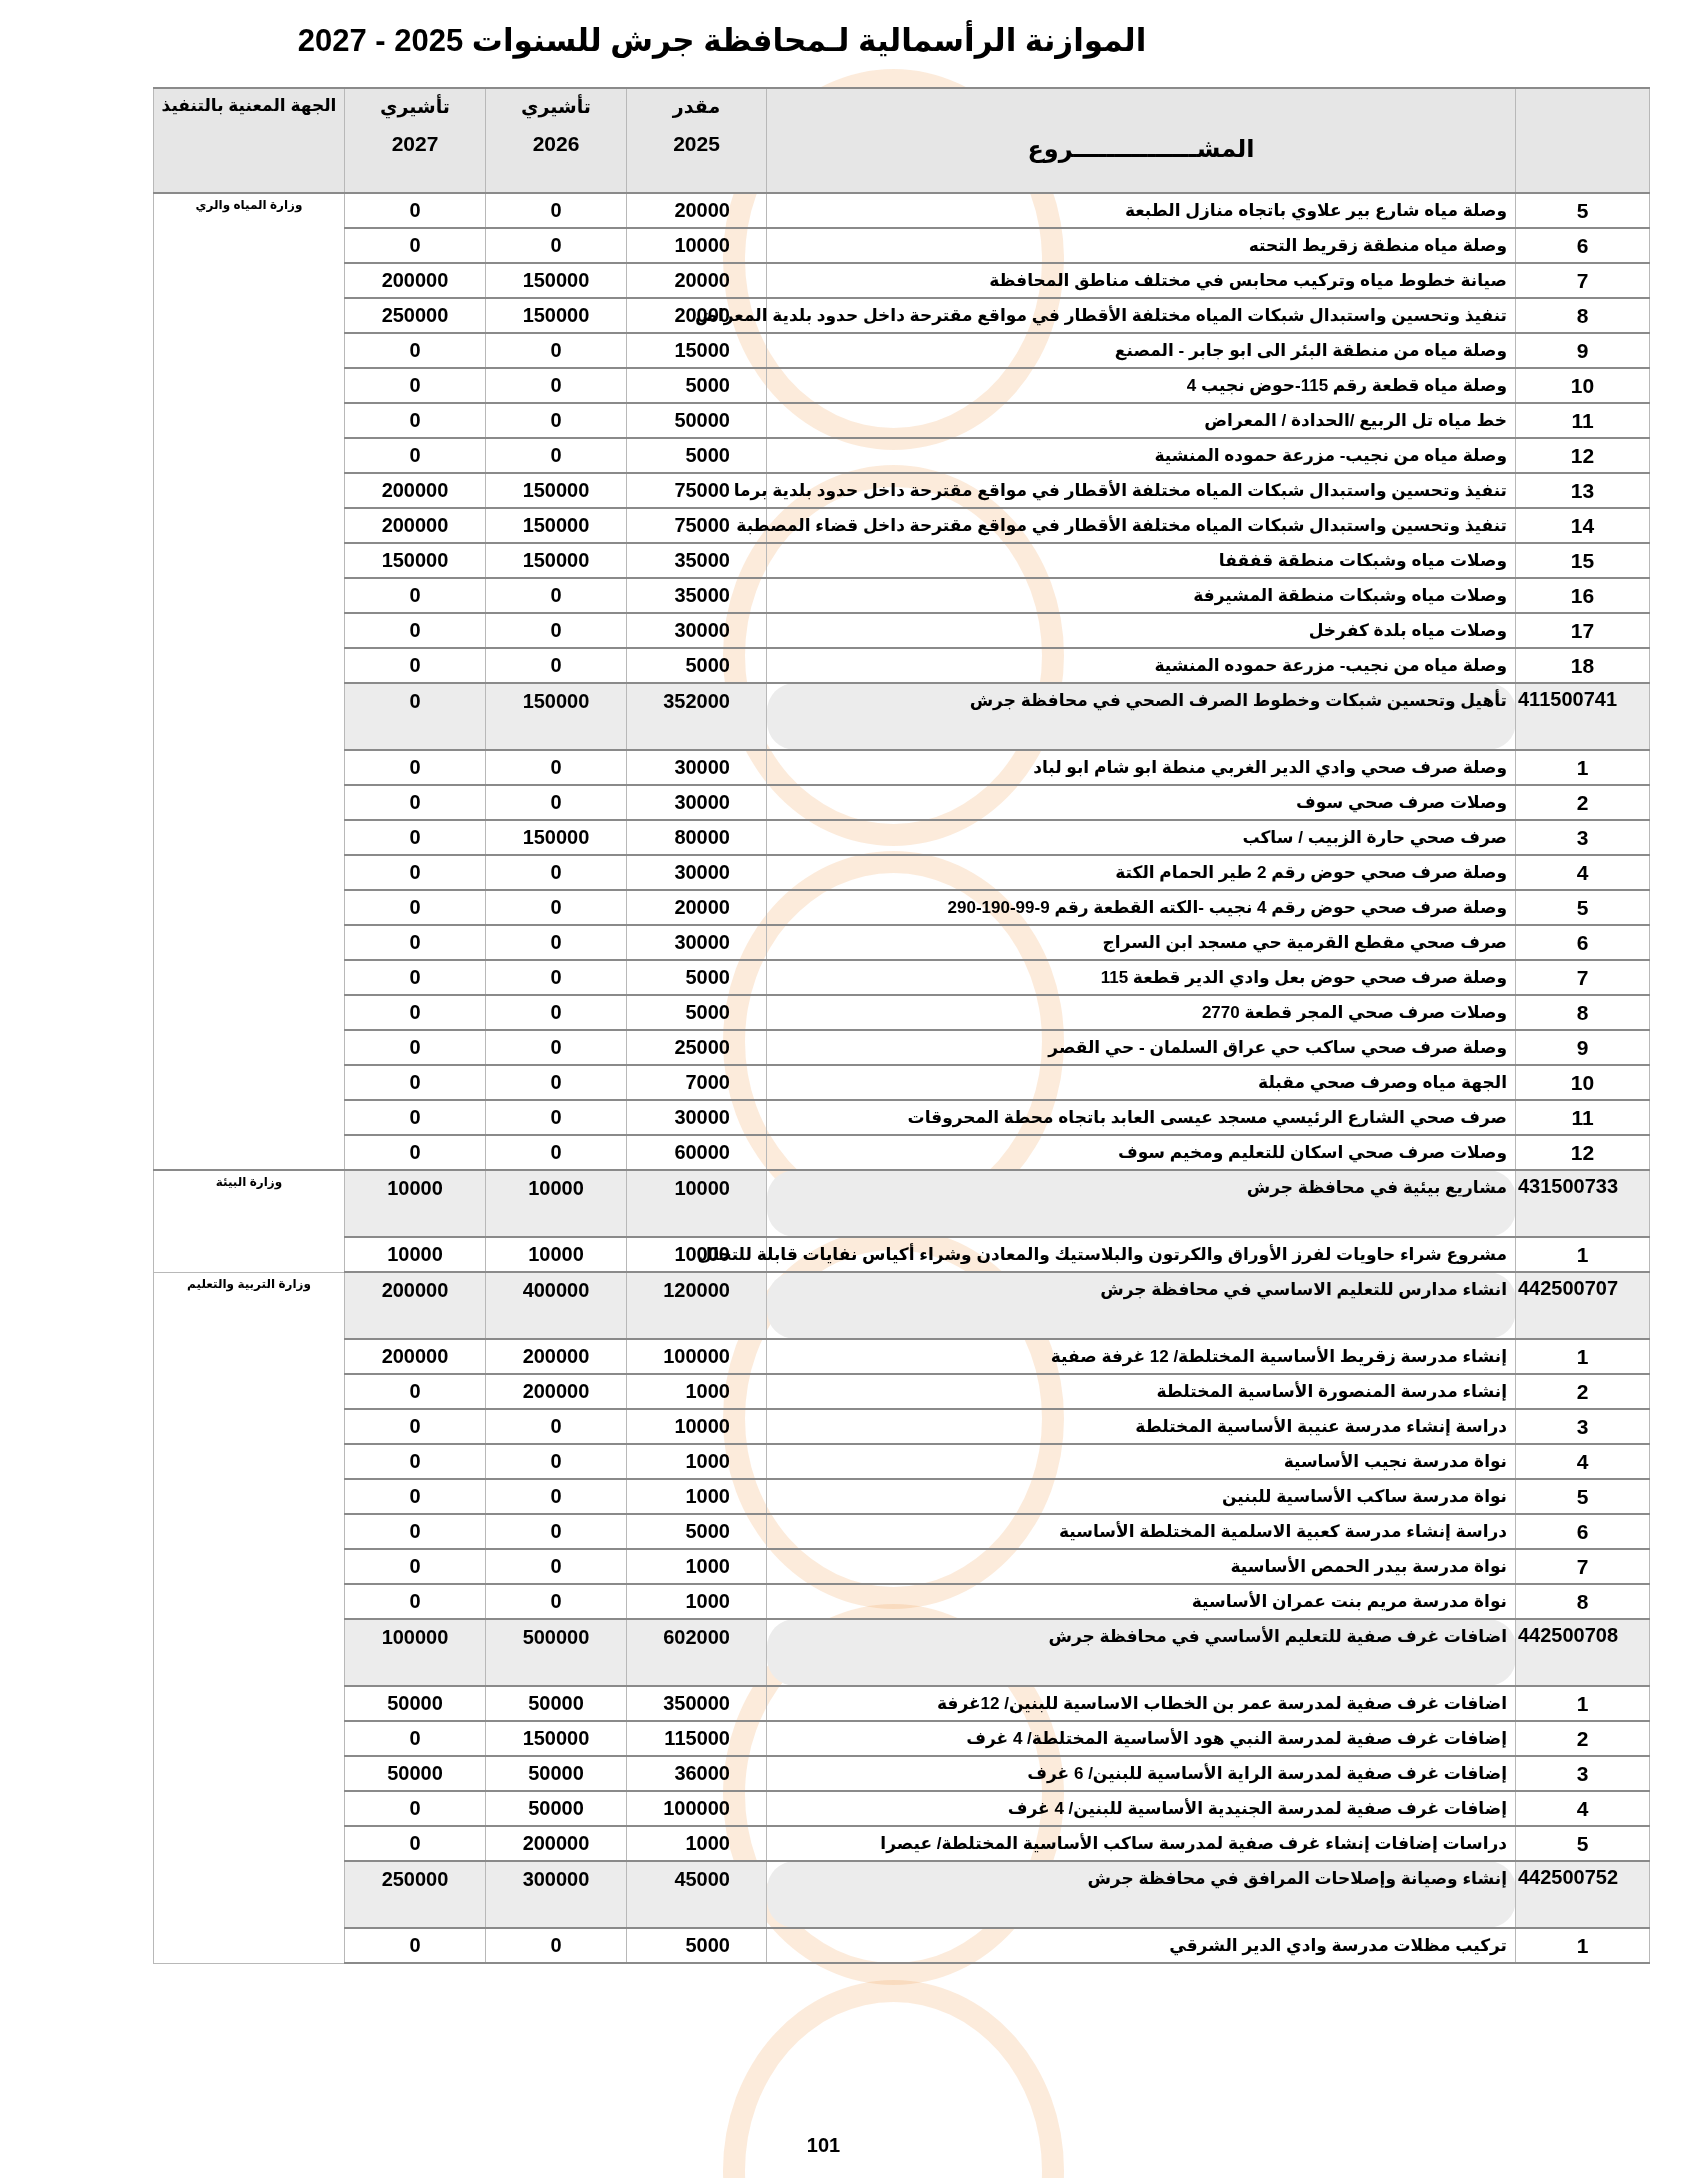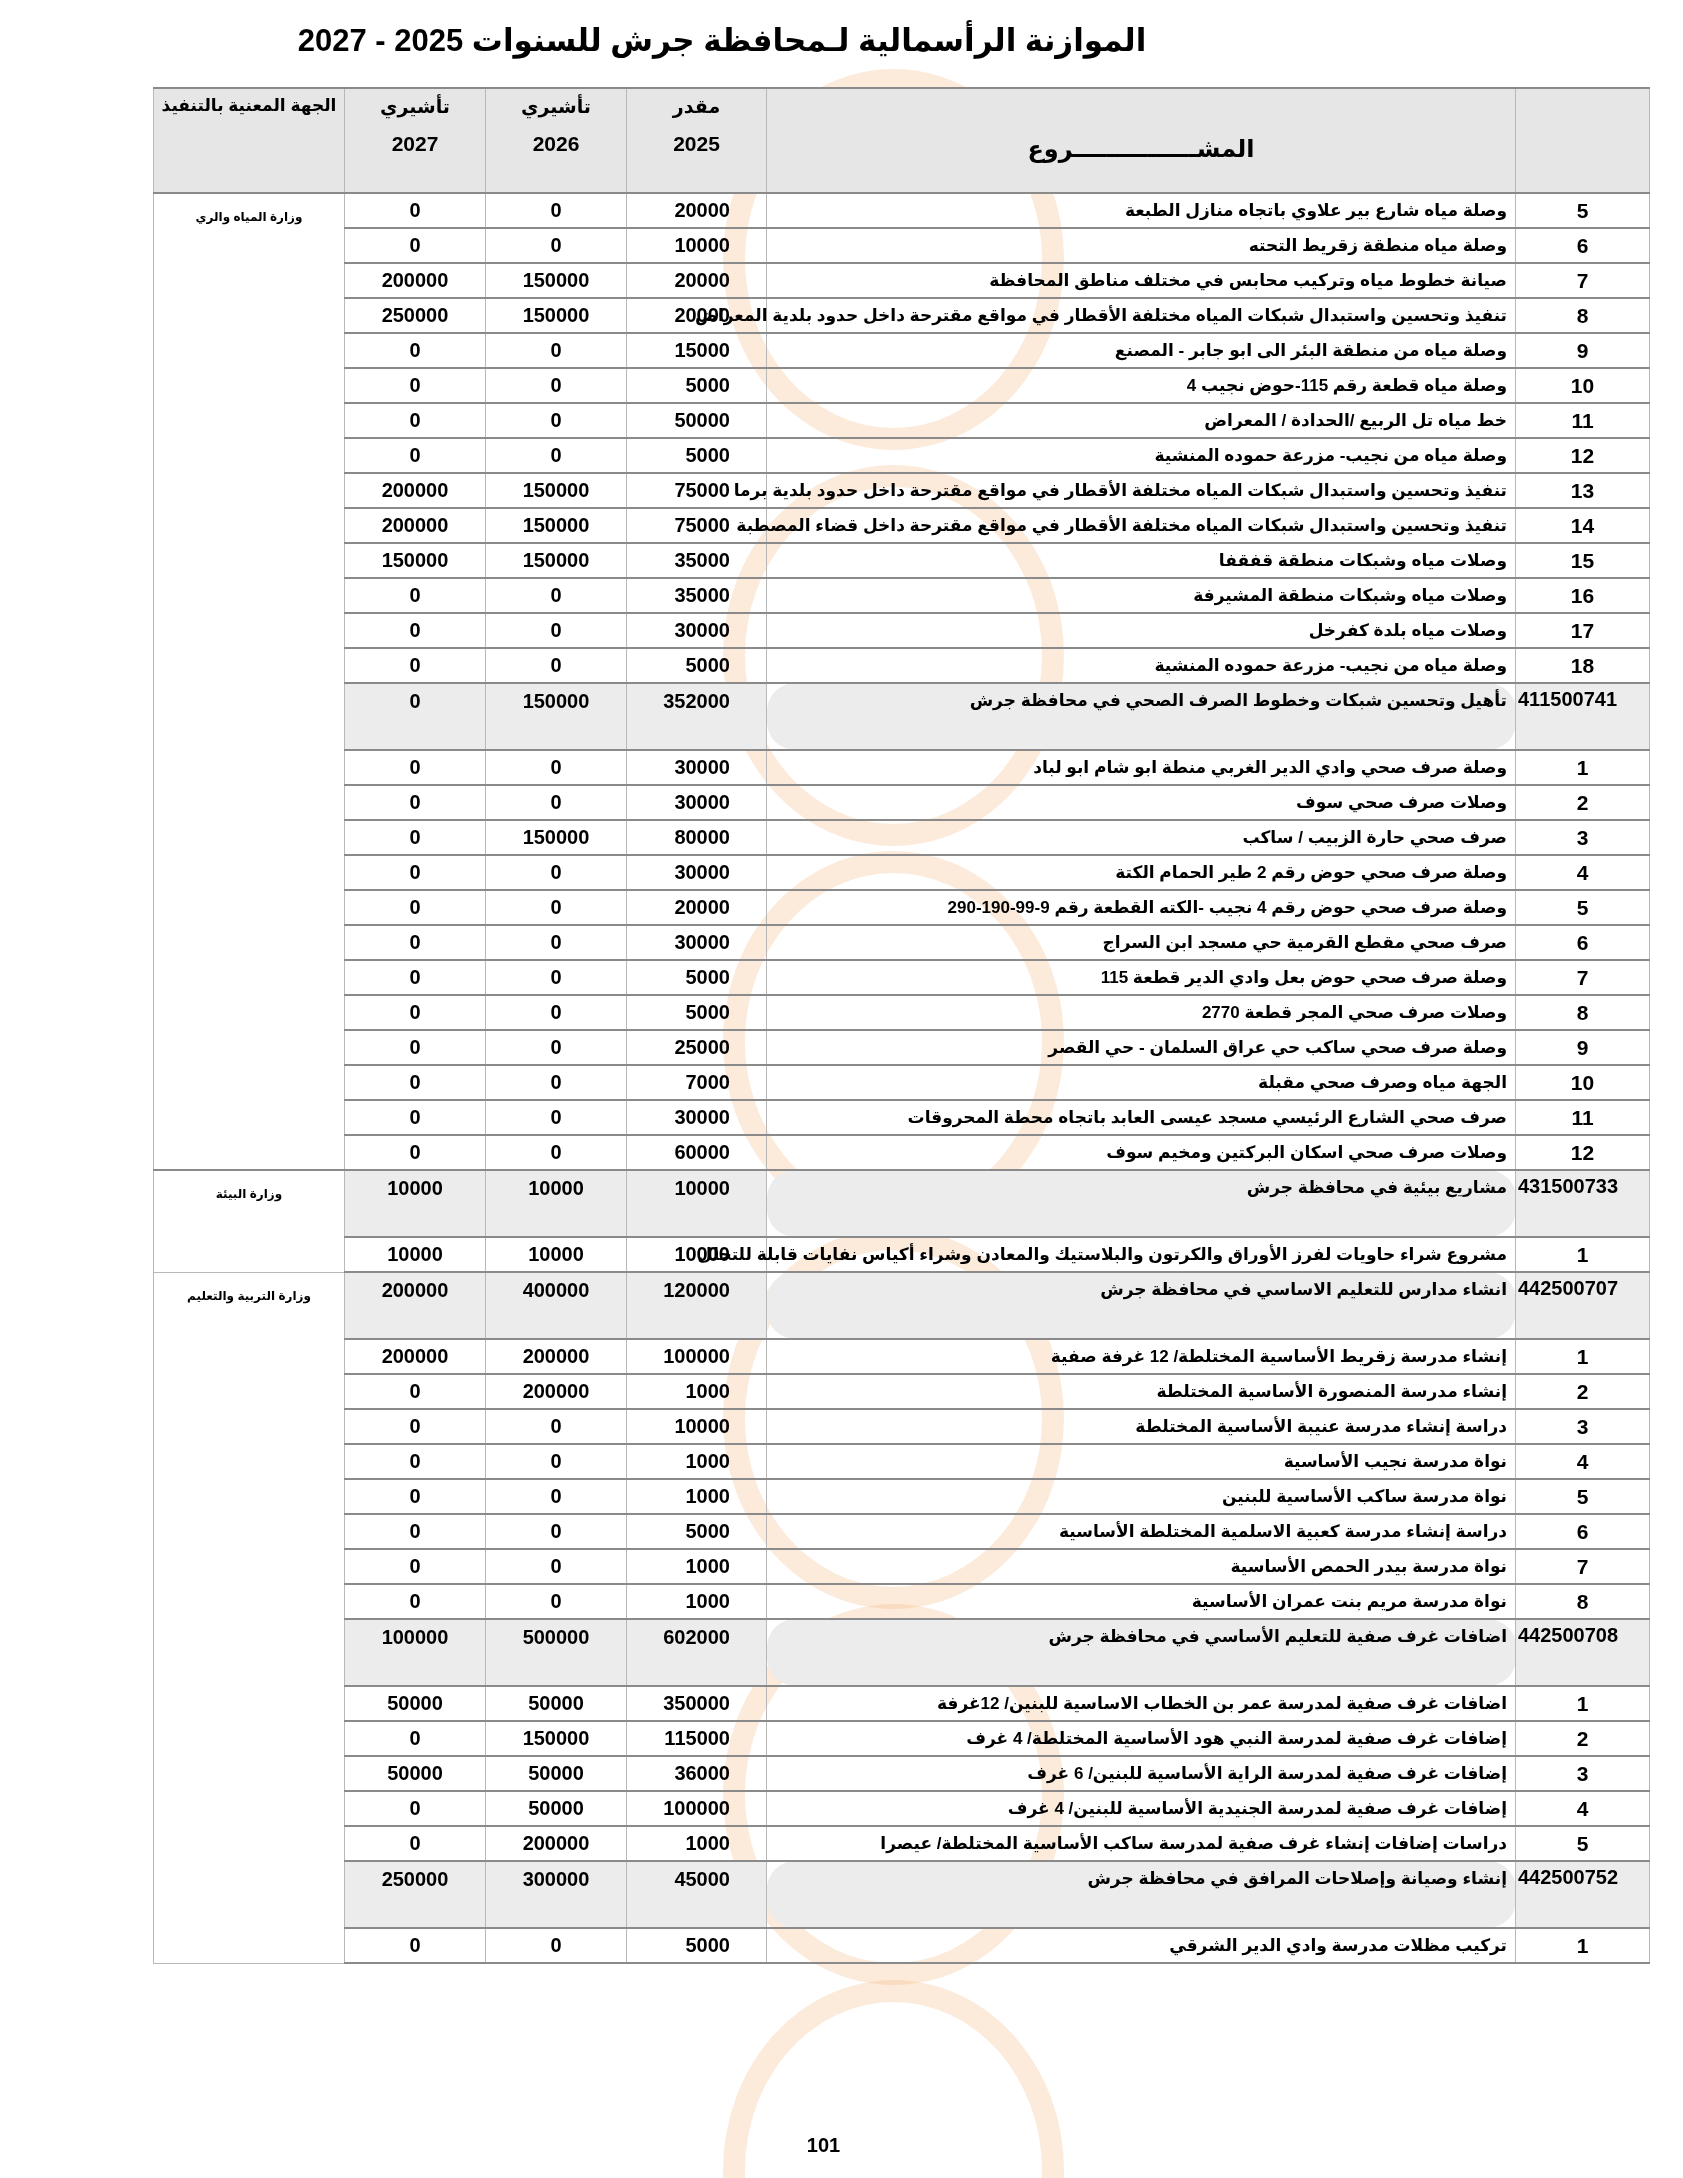--- a/index.html
+++ b/index.html
@@ -22,21 +22,21 @@
   tr.row { height: 35px; }
   tr.group { height: 67px; }
   tr.group td { background: #ececec; }
   td.num { text-align: center; font-weight: bold; font-size: 21px; vertical-align: middle; }
   tr.group td.num { font-size: 20px; vertical-align: top; padding-top: 4px; text-align: left; padding-left: 2px; }
   td.proj { text-align: right; font-weight: bold; font-size: 17px; padding-right: 8px; white-space: nowrap; overflow: visible; vertical-align: middle; }
   tr.group td.proj { vertical-align: top; padding-top: 6px; border-radius: 28px; }
   td.val { text-align: center; font-weight: bold; font-size: 20px; vertical-align: middle; }
   td.val.v25 { text-align: right; padding-right: 36px; }
   tr.group td.val { vertical-align: top; padding-top: 6px; }
-  td.min { background: #ffffff !important; text-align: center; font-size: 12px; font-weight: bold; vertical-align: top; padding-top: 16px; border-left: 1px solid #b8b8b8; }
+  td.min { background: #ffffff !important; text-align: center; font-size: 12px; font-weight: bold; vertical-align: top; padding-top: 4px; border-left: 1px solid #b8b8b8; }
   .watermark { position: absolute; left: 574px; width: 455px; height: 455px; pointer-events: none; opacity: 0.22; }
   .wm-ring { position: absolute; left: 149px; width: 297px; height: 337px; border: 22px solid #f2a45c; border-radius: 50%; }
 </style>
 </head>
 <body>
 
 <div class="watermark" style="top:69px;">
   <div class="wm-ring"></div>
 </div>
 <div class="watermark" style="top:465px;">
@@ -265,21 +265,21 @@
         </tr>
         <tr class="row">
           <td class="num">11</td>
           <td class="proj">صرف صحي الشارع الرئيسي مسجد عيسى العابد باتجاه محطة المحروقات</td>
           <td class="val v25">30000</td>
           <td class="val">0</td>
           <td class="val">0</td>
         </tr>
         <tr class="row">
           <td class="num">12</td>
-          <td class="proj">وصلات صرف صحي اسكان البركتين ومخيم سوف</td>
+          <td class="proj">وصلات صرف صحي اسكان للتعليم ومخيم سوف</td>
           <td class="val v25">60000</td>
           <td class="val">0</td>
           <td class="val">0</td>
         </tr>
         <tr class="group">
           <td class="num">431500733</td>
           <td class="proj">مشاريع بيئية في محافظة جرش</td>
           <td class="val v25">10000</td>
           <td class="val">10000</td>
           <td class="val">10000</td>

